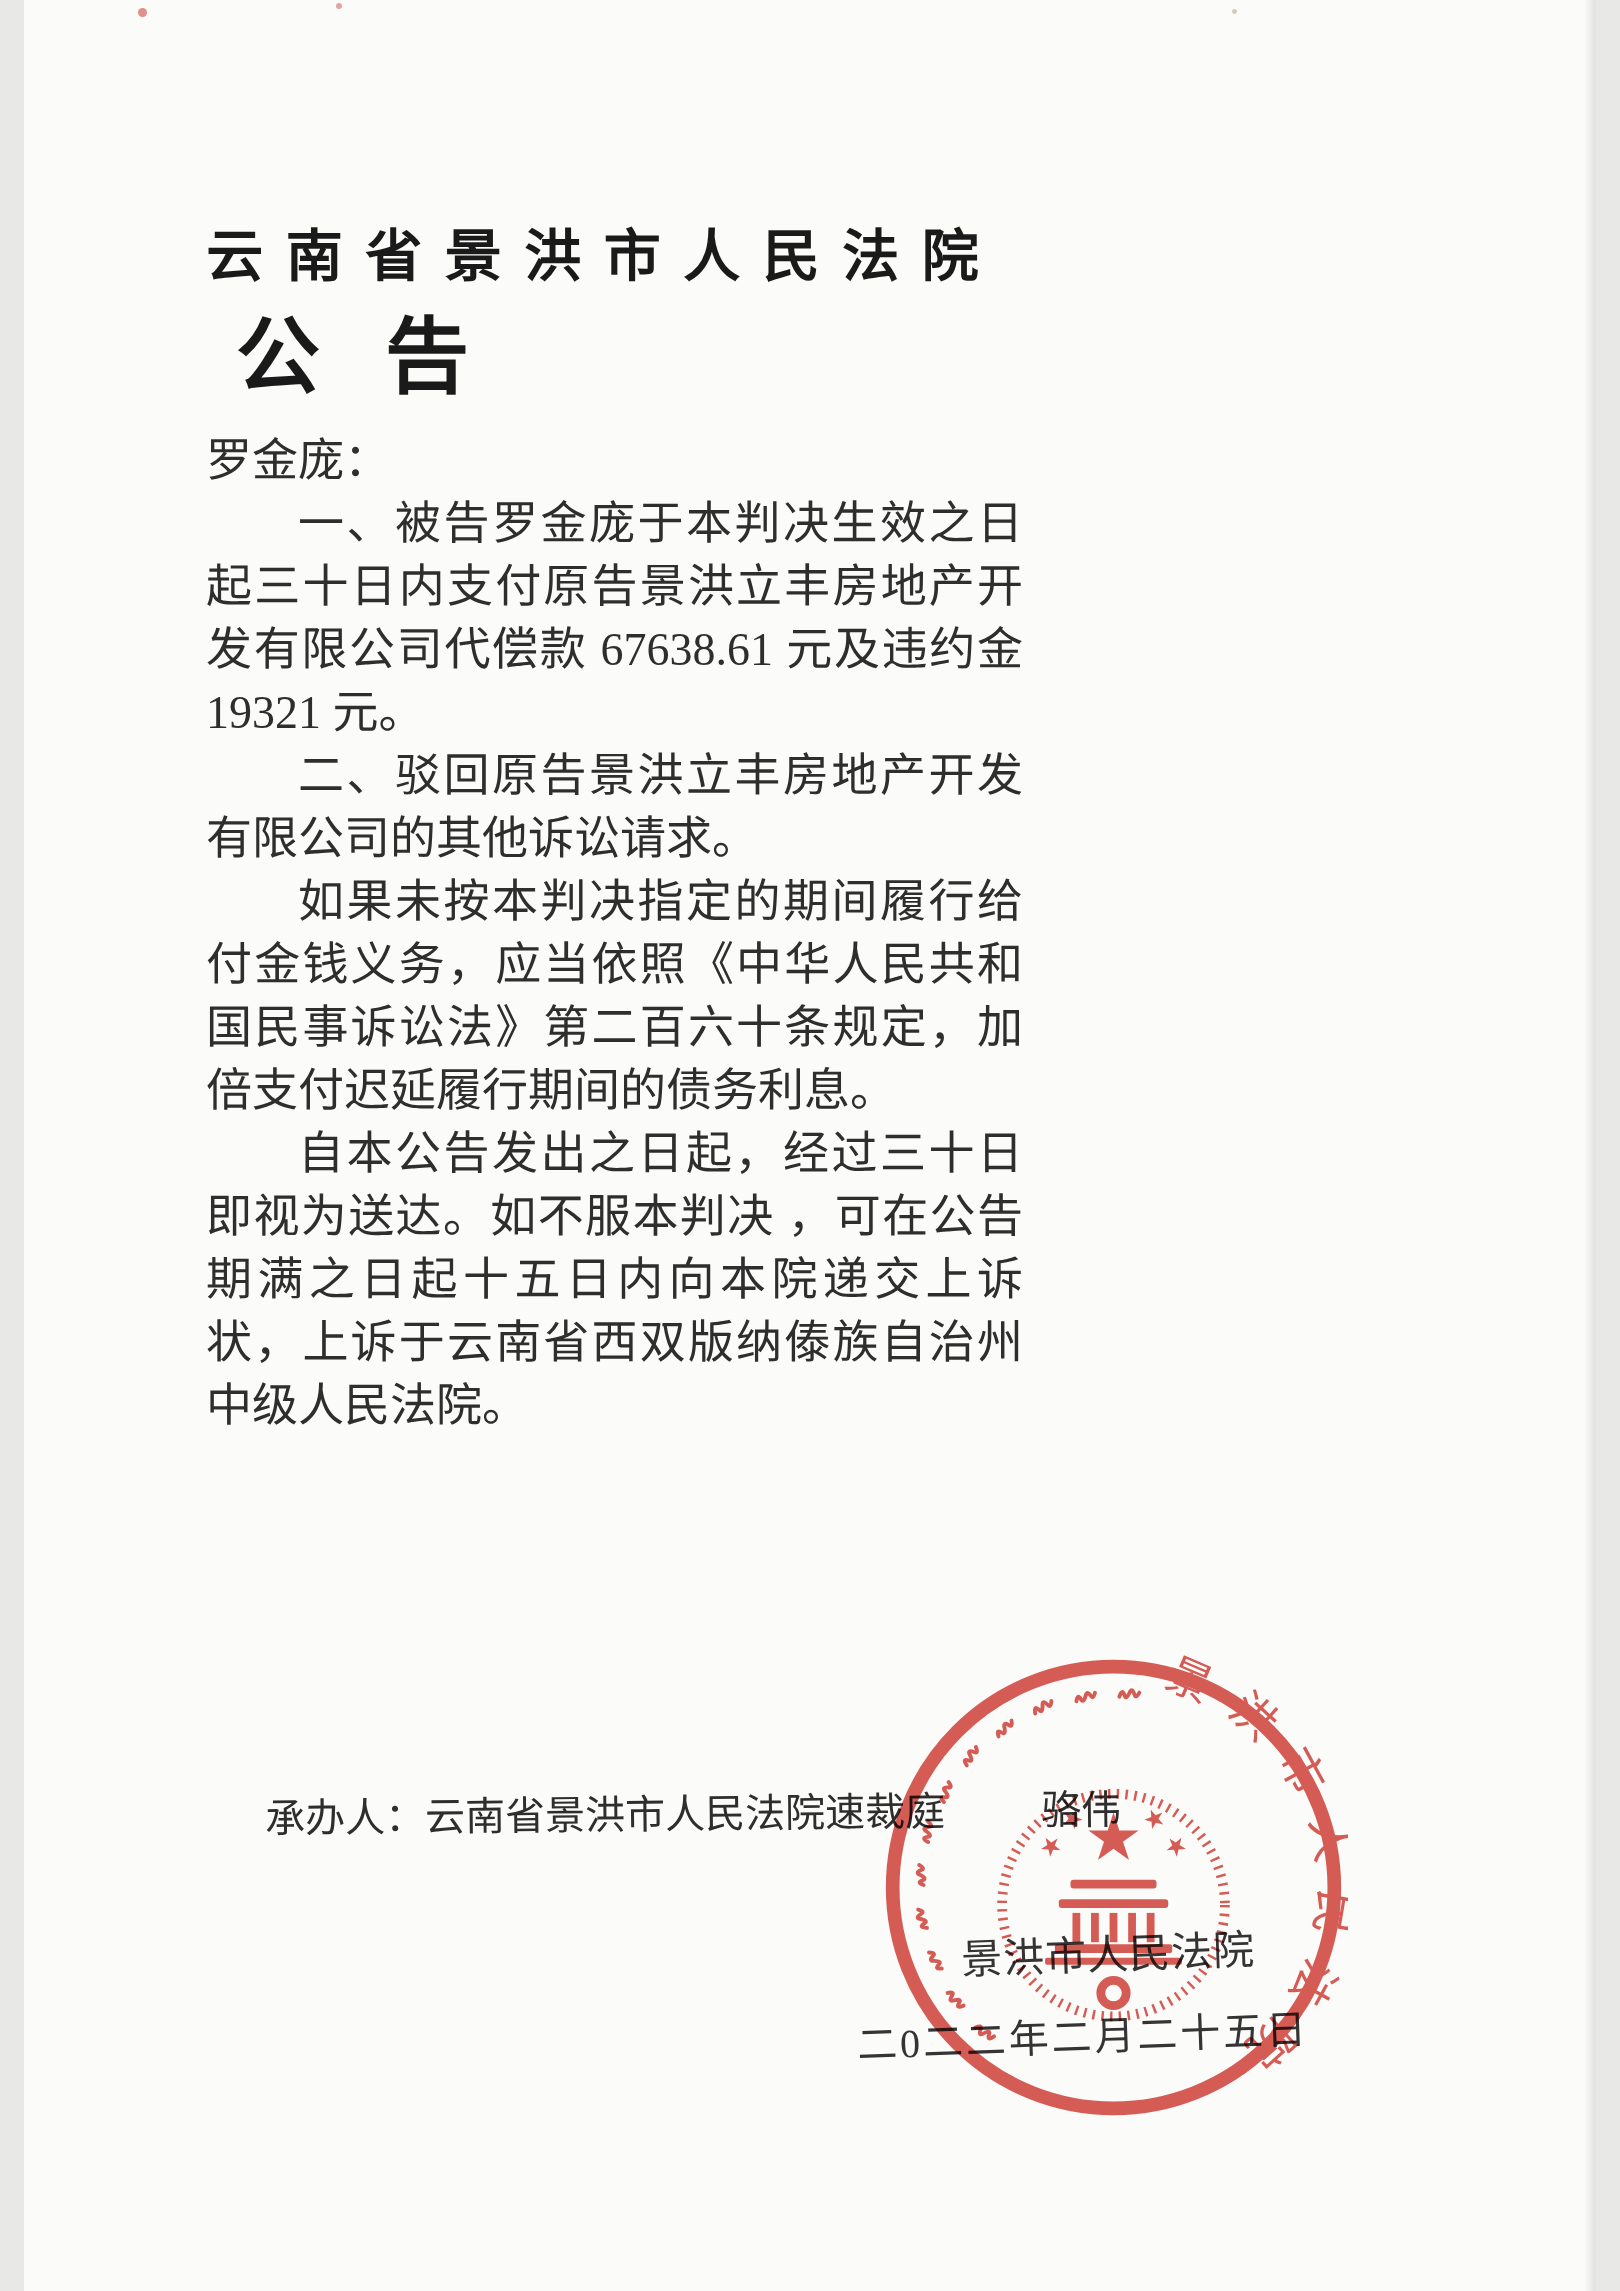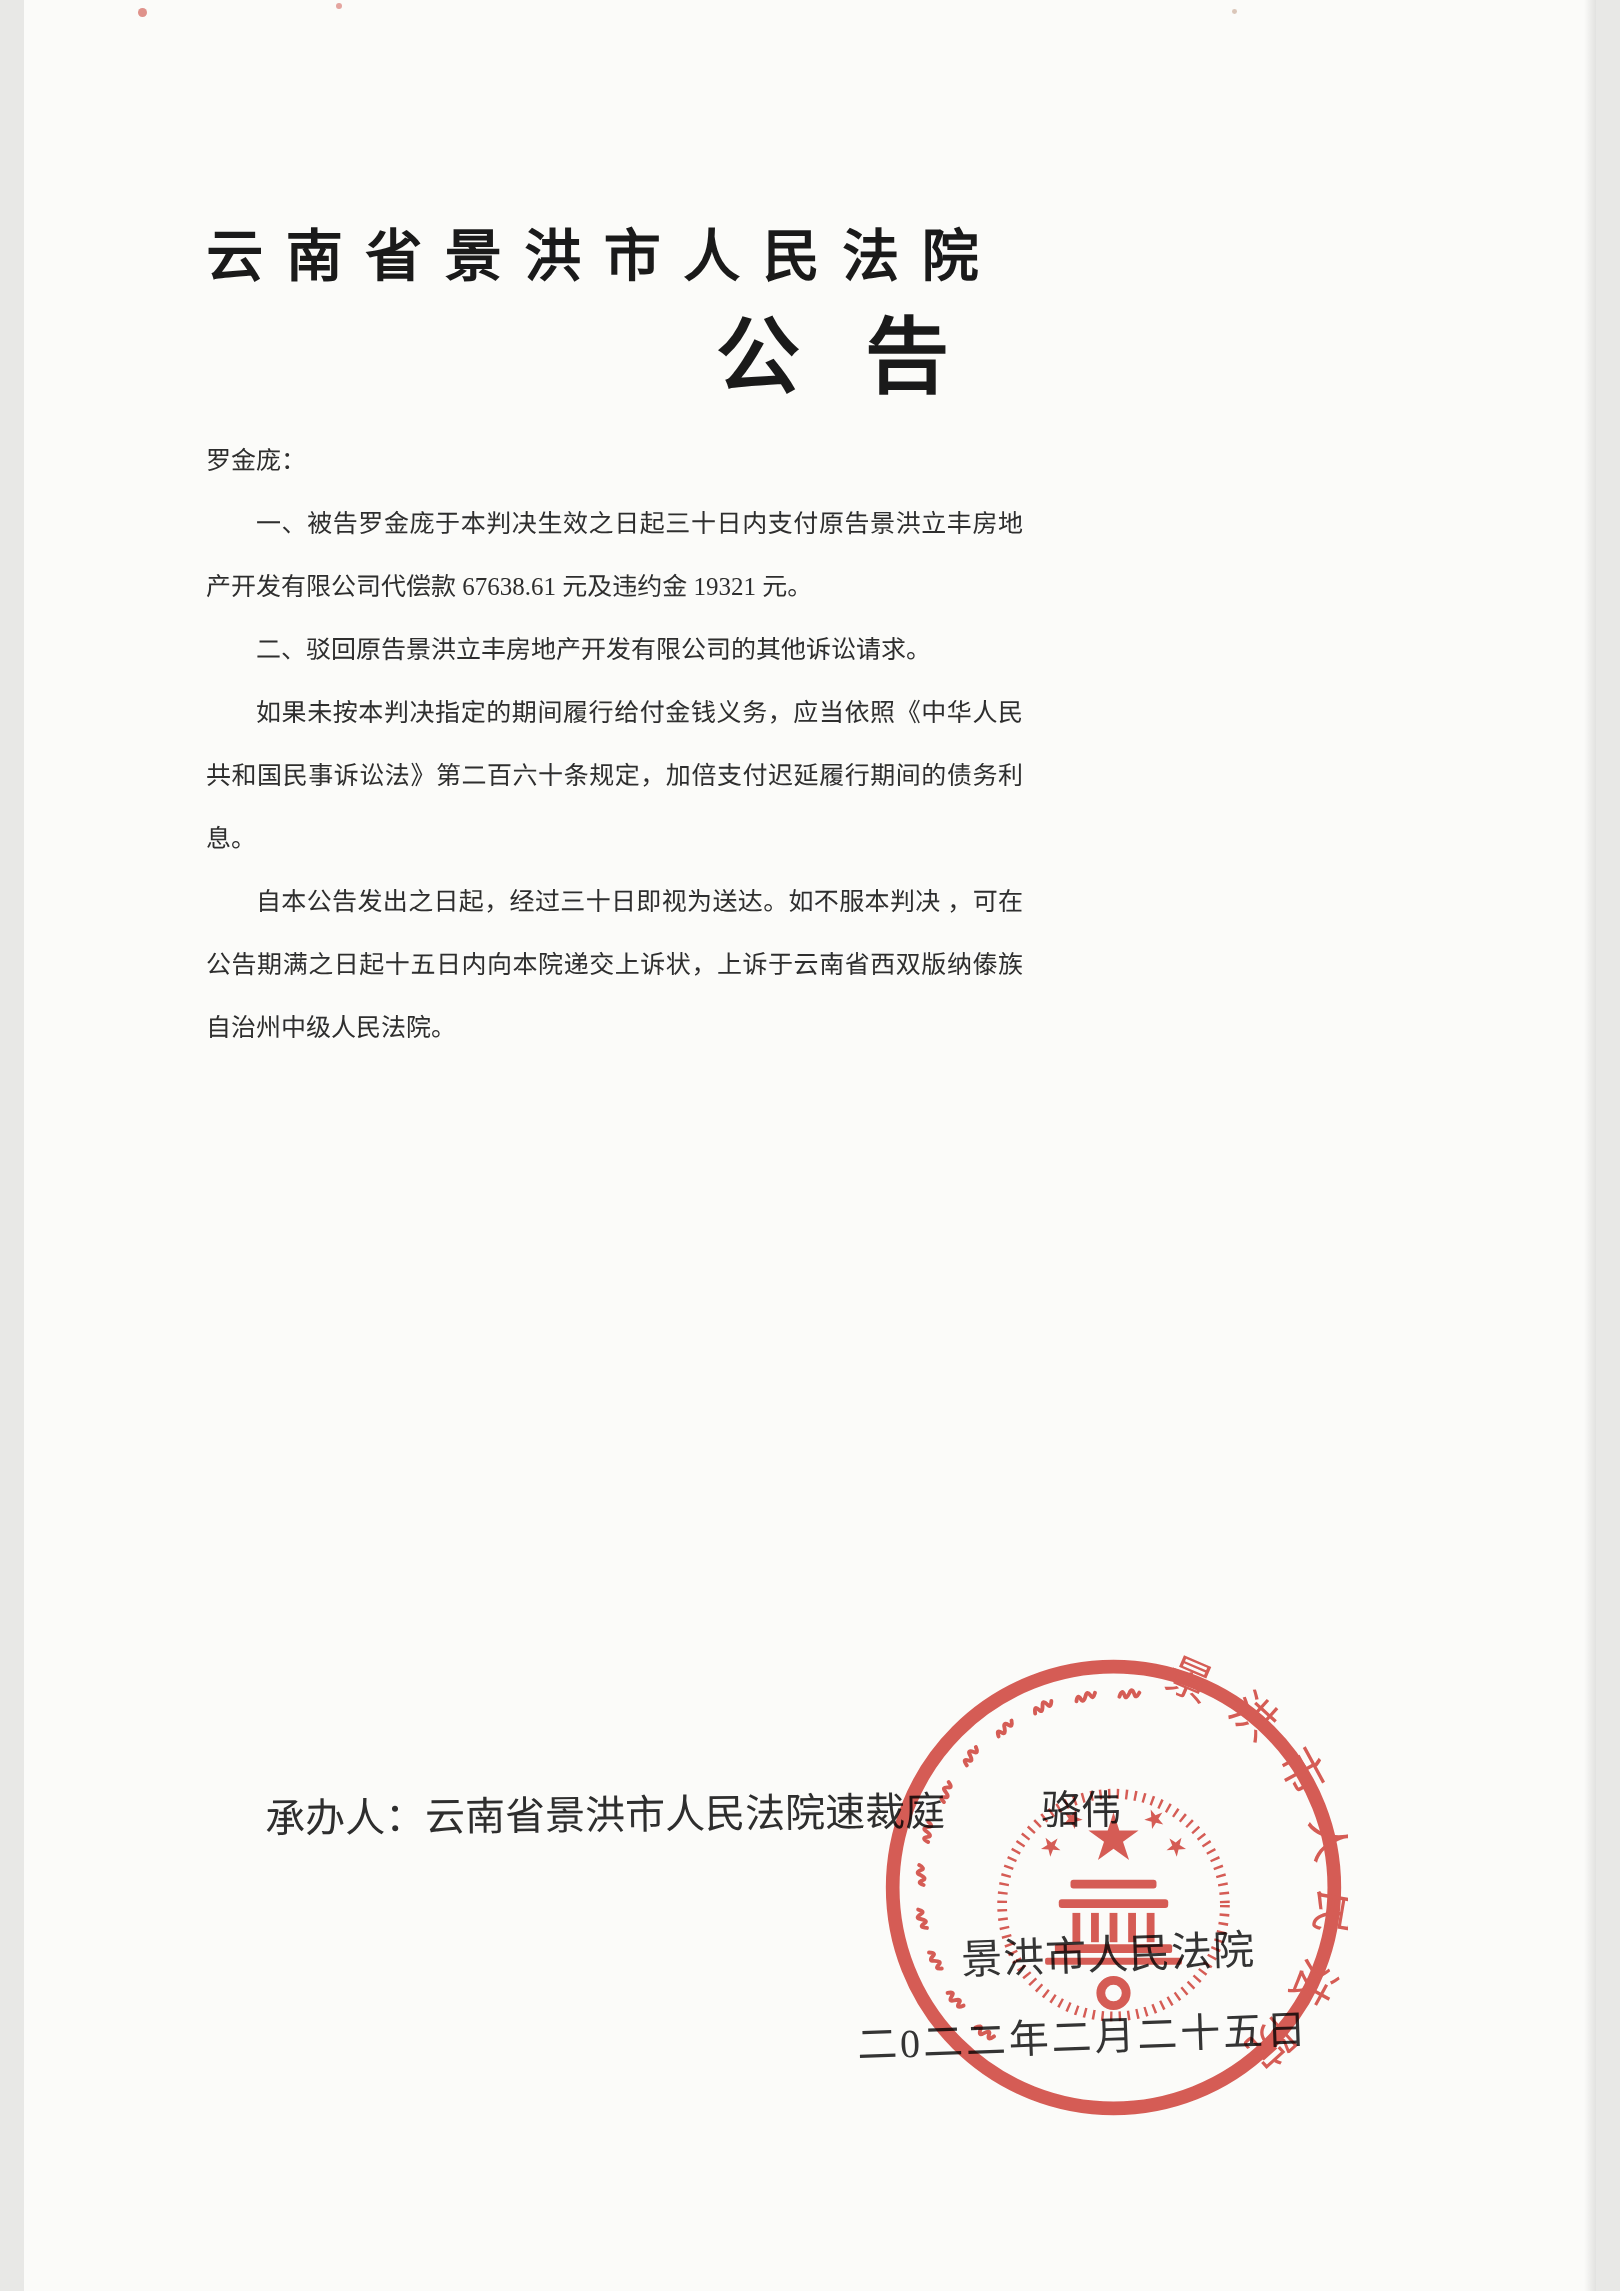--- a/index.html
+++ b/index.html
@@ -18,28 +18,28 @@
   }
   .court-title{
     position:absolute;left:147px;top:210px;width:843px;
     text-align:center;white-space:nowrap;
     font-family:"Liberation Sans","DejaVu Sans",sans-serif;
     font-weight:bold;font-size:57px;letter-spacing:22.5px;text-indent:22.5px;
     color:#1a1a1a;
   }
   .notice-title{
     position:absolute;left:147px;top:289px;width:843px;
-    text-align:right;white-space:nowrap;
+    text-align:left;white-space:nowrap;
     font-family:Liberation Sans, sans-serif;
     font-weight:bold;font-size:84px;letter-spacing:65px;text-indent:65px;
     color:#1a1a1a;
   }
   .body-text{
     position:absolute;left:182px;top:429px;width:817px;
-    font-size:25px;line-height:63px;
+    font-size:46px;line-height:63px;
     text-align:justify;text-justify:inter-ideograph;
     color:#2e2e2e;
   }
   .body-text p{margin:0;text-indent:2em;}
   .body-text p.recipient{text-indent:0;}
   .signoff{
     position:absolute;left:241px;top:1782px;
     font-size:40px;white-space:nowrap;color:#2e2e2e;
     transform:rotate(-0.6deg);
   }

